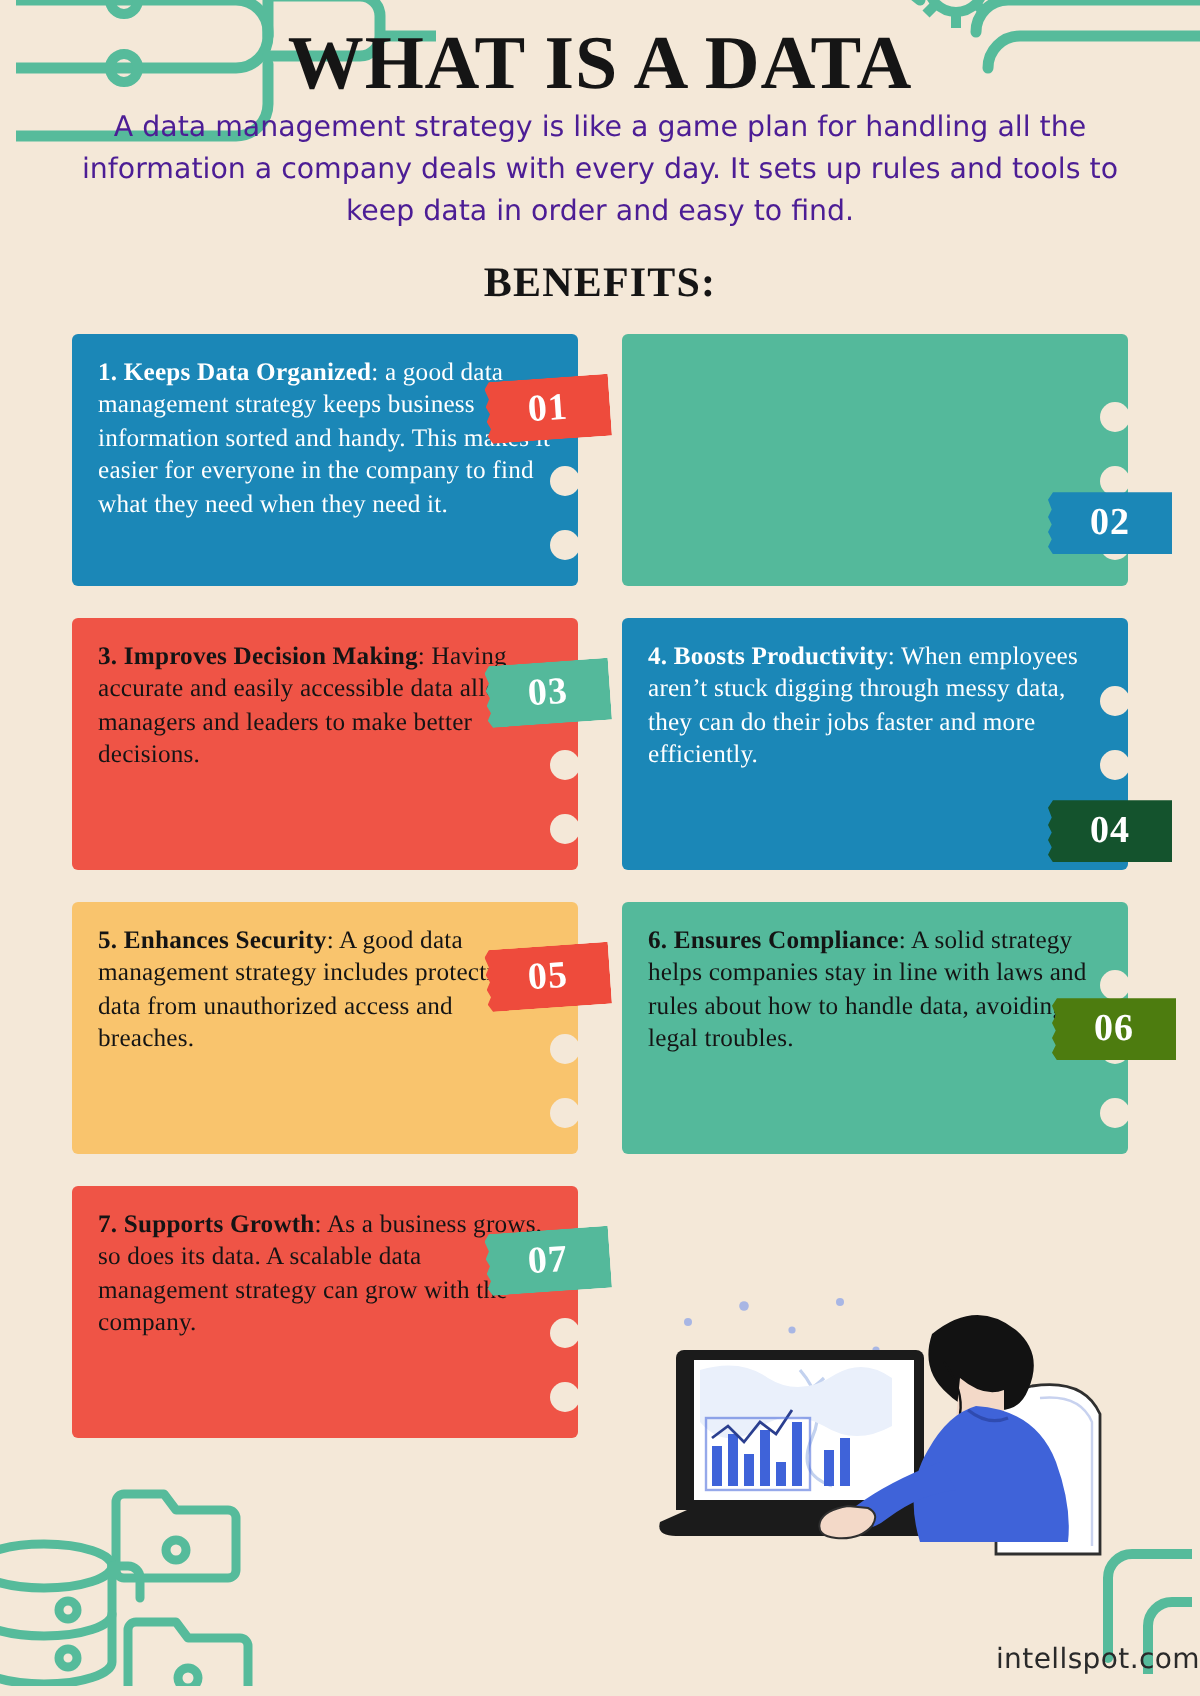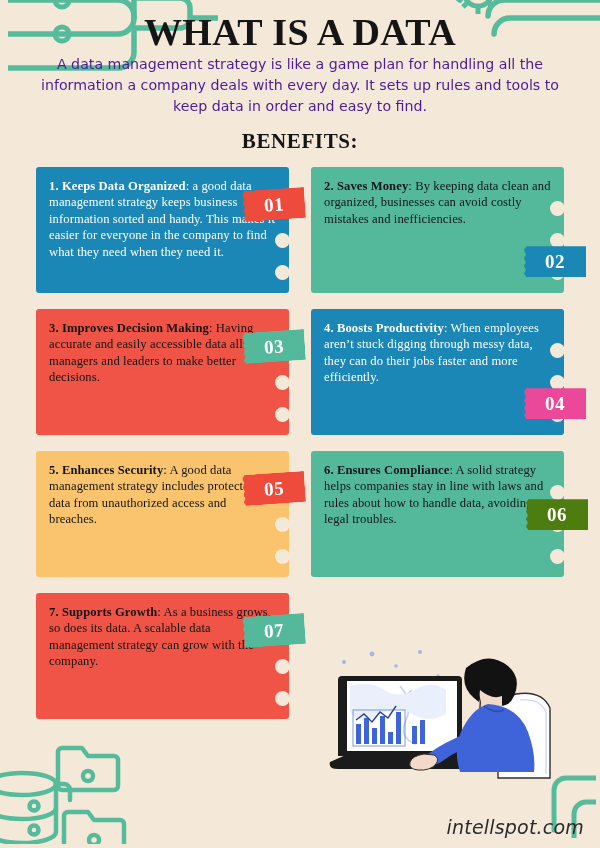--- a/index.html
+++ b/index.html
@@ -96,27 +96,26 @@
     z-index:6;
     clip-path: polygon(
       0% 12%, 4% 0%, 100% 0%, 100% 100%, 4% 100%, 0% 88%,
       3% 76%, 0% 64%, 3% 52%, 0% 40%, 3% 28%);
   }
 
   
   .illus { position:absolute; right:18px; bottom:48px; z-index:4; }
   .watermark {
     position:absolute;
-    right:16px; bottom:10px;
+    right:0; bottom:10px;
     z-index:6;
     font-family:"DejaVu Sans", sans-serif;
-    font-size:19px;
+    font-size:14px;
     color:#2a2a2a;
     letter-spacing:0.2px;
-    font-style:italic;
   }
 </style>
 </head>
 <body>
 
 <div class="deco deco-tl">
   <svg width="210" height="112" viewBox="0 0 210 112">
     <g fill="none" stroke="#56bb9b" stroke-width="5.5" stroke-linecap="round" stroke-linejoin="round">
       <path d="M-40 6 h150 a16 16 0 0 1 16 16 v2"></path>
       <path d="M-40 40 h150 a16 16 0 0 0 16 -16 v-30"></path>
@@ -187,21 +186,20 @@
       <div class="card" style="background: rgb(27, 135, 183);">
         <div class="card-text" style="color: rgb(255, 255, 255);"><b>1. Keeps Data Organized</b><span>: a good data management strategy keeps business information sorted and handy. This makes it easier for everyone in the company to find what they need when they need it.</span></div>
         <div class="notch n1"></div>
         <div class="notch n2"></div>
         <div class="notch n3"></div>
         <div class="badge" style="background: rgb(238, 75, 60); color: rgb(255, 255, 255); top: 22px; right: -16px; transform: rotate(-4deg);">01</div>
       </div>
     </div>
     <div class="cell">
       <div class="card" style="background: rgb(84, 185, 155);">
-        <div class="card-text" style="color: rgb(20, 20, 20);"><b>2. Saves Money</b><span>: By keeping data clean and organized, businesses can avoid costly mistakes and inefficiencies.</span></div>
         <div class="notch n1"></div>
         <div class="notch n2"></div>
         <div class="notch n3"></div>
         <div class="badge" style="background: rgb(27, 135, 183); color: rgb(255, 255, 255); bottom: 16px; right: -22px; text-align: center;">02</div>
       </div>
     </div>
     <div class="cell">
       <div class="card" style="background: rgb(239, 84, 70);">
         <div class="card-text" style="color: rgb(20, 20, 20);"><b>3. Improves Decision Making</b><span>: Having accurate and easily accessible data allows managers and leaders to make better decisions.</span></div>
         <div class="notch n1"></div>
@@ -209,21 +207,21 @@
         <div class="notch n3"></div>
         <div class="badge" style="background: rgb(84, 185, 155); color: rgb(255, 255, 255); top: 22px; right: -16px; transform: rotate(-4deg);">03</div>
       </div>
     </div>
     <div class="cell">
       <div class="card" style="background: rgb(27, 135, 183);">
         <div class="card-text" style="color: rgb(255, 255, 255);"><b>4. Boosts Productivity</b><span>: When employees aren’t stuck digging through messy data, they can do their jobs faster and more efficiently.</span></div>
         <div class="notch n1"></div>
         <div class="notch n2"></div>
         <div class="notch n3"></div>
-        <div class="badge" style="background: #ec4899; color: rgb(255, 255, 255); bottom: 16px; right: -22px;">04</div>
+        <div class="badge" style="background: #14532d; color: rgb(255, 255, 255); bottom: 4px; right: -22px;">04</div>
       </div>
     </div>
     <div class="cell">
       <div class="card" style="background: rgb(249, 196, 109);">
         <div class="card-text" style="color: rgb(20, 20, 20);"><b>5. Enhances Security</b><span>: A good data management strategy includes protecting data from unauthorized access and breaches.</span></div>
         <div class="notch n1"></div>
         <div class="notch n2"></div>
         <div class="notch n3"></div>
         <div class="badge" style="background: rgb(238, 75, 60); color: rgb(255, 255, 255); top: 22px; right: -16px; transform: rotate(-4deg);">05</div>
       </div>

